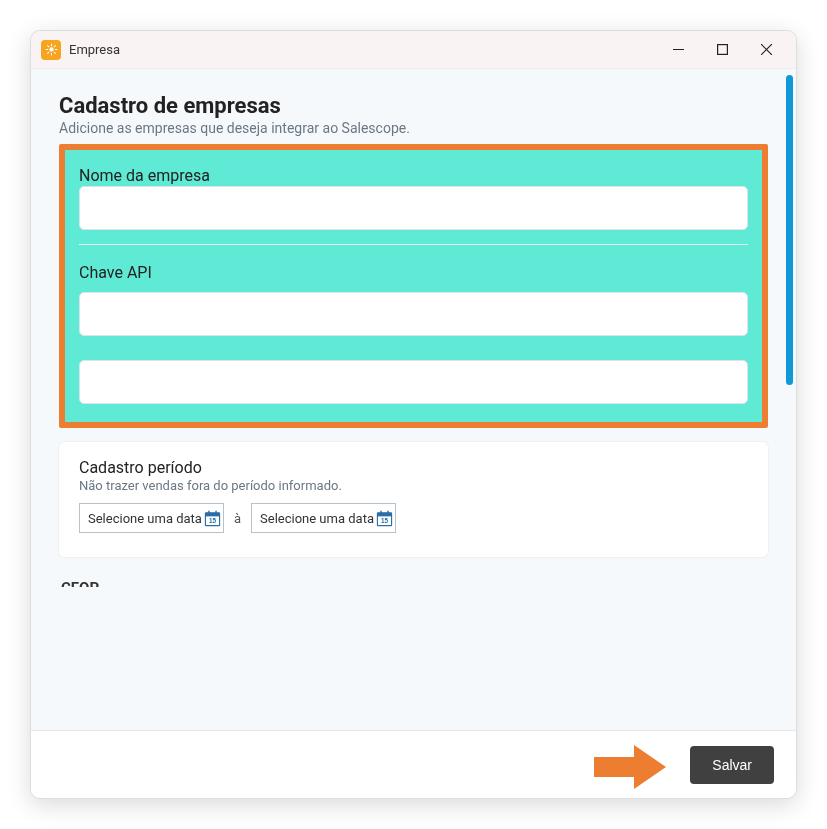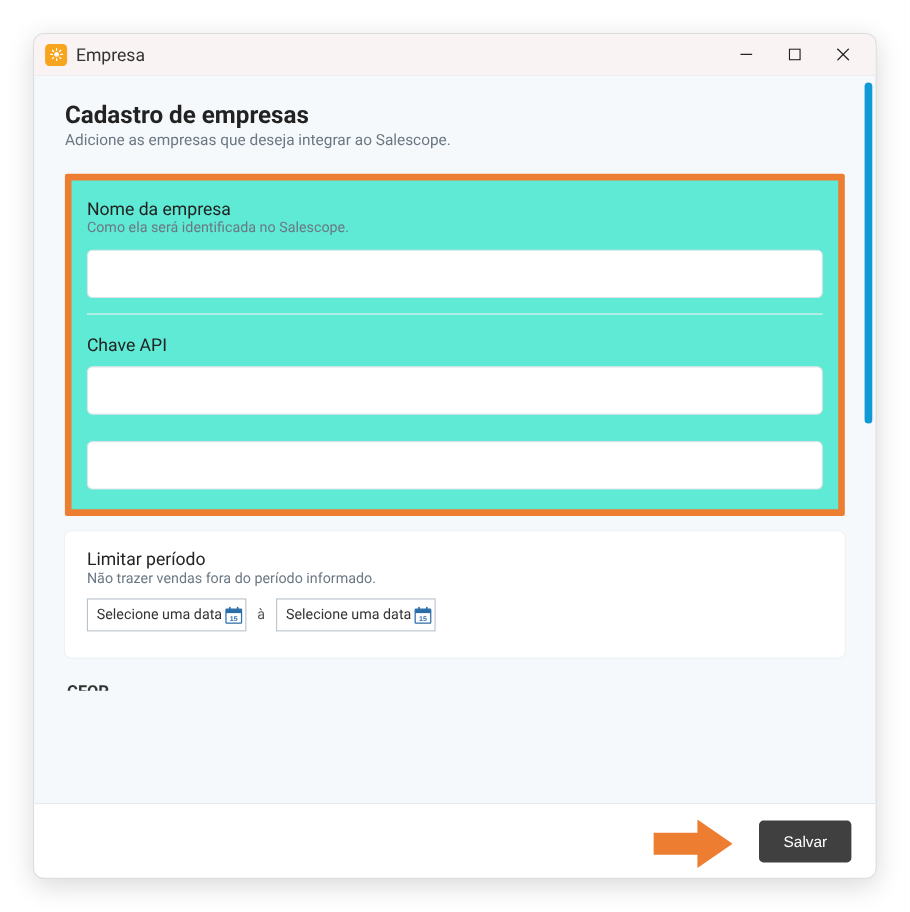--- a/index.html
+++ b/index.html
@@ -38,21 +38,21 @@
     height: 20px;
     background: #f7a41e;
     border-radius: 4px;
     display: flex;
     align-items: center;
     justify-content: center;
     margin-right: 8px;
   }
   .titlebar-icon svg { width: 13px; height: 13px; }
   .titlebar-title {
-    font-size: 16px;
+    font-size: 13px;
     color: #333;
     flex: 0 0 auto;
   }
   .titlebar-spacer { flex: 1; }
   .titlebar-btn {
     width: 44px;
     height: 30px;
     display: flex;
     align-items: center;
     justify-content: center;
@@ -82,21 +82,21 @@
   }
   .page-title {
     font-size: 22px;
     font-weight: 700;
     color: #222;
     margin-bottom: 2px;
   }
   .page-subtitle {
     font-size: 14px;
     color: #6b7884;
-    margin-bottom: 22px;
+    margin-bottom: 8px;
   }
   .highlight-box {
     border: 6px solid #ed7d31;
     padding: 10px 14px 14px 14px;
     background: #5eead4;
     border-radius: 2px;
   }
   .card {
     background: #fff;
     border-radius: 6px;
@@ -229,36 +229,35 @@
   <div class="content-area">
     <div class="scrollbar"></div>
 
     <div class="scroll-content">
       <div class="page-title">Cadastro de empresas</div>
       <div class="page-subtitle">Adicione as empresas que deseja integrar ao Salescope.</div>
 
       <div class="highlight-box">
         <div class="field-group divider">
           <div class="field-label">Nome da empresa</div>
-          <div class="field-hint">Como ela será identificada no Salescope.</div>
           <input class="text-input" value="" style="">
         </div>
 
         <div class="field-group" style="padding-top:18px;">
           <div class="field-label" style="margin-bottom:10px;">Chave API</div>
           <input class="text-input" value="" style="">
         </div>
 
         <div class="field-group" style="padding-top:10px; padding-bottom:4px;">
           <input class="text-input" value="" style="">
         </div>
       </div>
 
       <div class="card">
-        <div class="field-label">Limitar período</div>
+        <div class="field-label">Cadastro período</div>
         <div class="field-hint" style="margin-bottom:2px;">Não trazer vendas fora do período informado.</div>
         <div class="date-row">
           <div class="date-picker">
             <span>Selecione uma data</span>
             <svg class="date-icon" viewBox="0 0 24 24">
                 <rect x="2" y="4" width="20" height="18" rx="1" fill="#fff" stroke="#2a6ea8" stroke-width="1.6"></rect>
                 <rect x="2" y="4" width="20" height="5" fill="#2a6ea8"></rect>
                 <rect x="6" y="1" width="2" height="5" fill="#2a6ea8"></rect>
                 <rect x="16" y="1" width="2" height="5" fill="#2a6ea8"></rect>
                 <text x="12" y="19" font-size="9" text-anchor="middle" fill="#2a6ea8" font-family="Arial" font-weight="bold">15</text>

